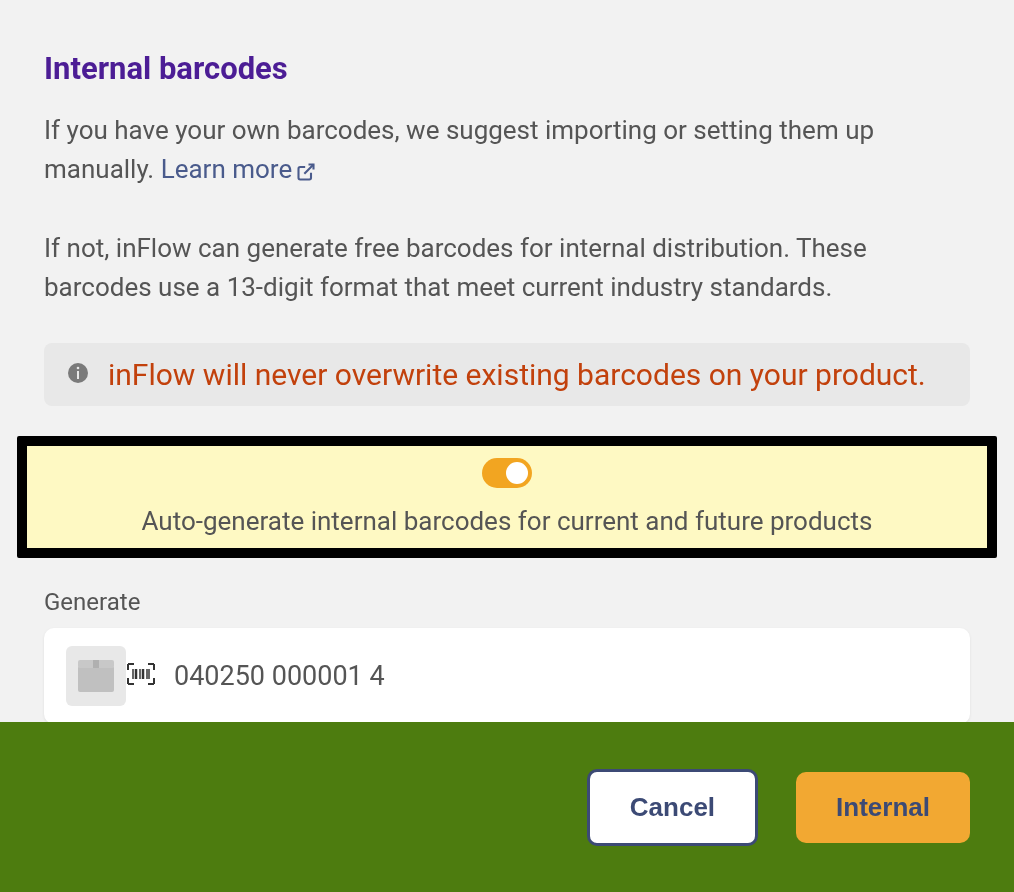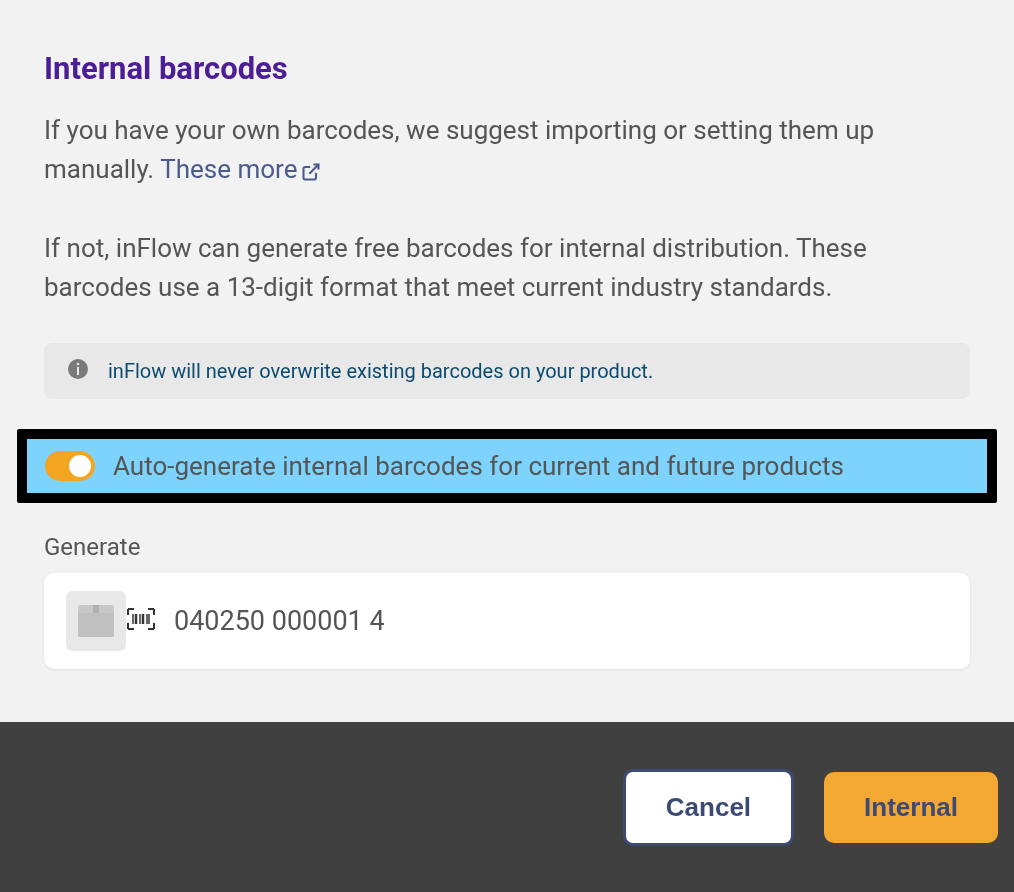--- a/index.html
+++ b/index.html
@@ -46,34 +46,35 @@
       padding: 14px 22px;
       display: flex;
       align-items: center;
       gap: 18px;
       margin-bottom: 30px;
     }
     .info-icon {
       flex-shrink: 0;
     }
     .info-text {
-      font-size: 20px;
-      color: #0c4a6e;
+      font-size: 30px;
+      color: #c2410c;
     }
     .highlight-box {
       border: 10px solid #000000;
       border-radius: 2px;
-      background: #7dd3fc;
+      background: #fef9c3;
       padding: 12px 18px;
       display: flex;
       align-items: center;
       gap: 18px;
       margin-left: -27px;
       margin-right: -27px;
       margin-bottom: 30px;
+      flex-direction: column;
     }
     .toggle-switch {
       width: 50px;
       height: 30px;
       background: #f2a521;
       border-radius: 15px;
       position: relative;
       cursor: pointer;
       flex-shrink: 0;
     }
@@ -116,27 +117,27 @@
     .barcode-row {
       display: flex;
       align-items: center;
       gap: 18px;
     }
     .barcode-number {
       font-size: 27px;
       color: #555555;
     }
     .footer-area {
-      background: #404040;
+      background: #4d7c0f;
       height: 170px;
       display: flex;
       justify-content: flex-end;
       align-items: center;
-      padding-right: 16px;
-      gap: 30px;
+      padding-right: 44px;
+      gap: 38px;
     }
     .btn {
       font-size: 26px;
       font-weight: 700;
       padding: 20px 40px;
       border-radius: 10px;
       cursor: pointer;
       border: none;
     }
     .btn-cancel {
@@ -149,21 +150,21 @@
       color: #3c4a75;
     }
   </style>
 </head>
 <body>
 
 <div class="content-area">
   <h2 class="section-title">Internal barcodes</h2>
 
   <p class="description-text">
-    <span>If you have your own barcodes, we suggest importing or setting them up manually. </span><a class="learn-more-link"><span>These more</span><span class="external-icon"><svg width="20" height="20" viewBox="0 0 24 24" fill="none" stroke="#4a5b8c" stroke-width="2.5">
+    <span>If you have your own barcodes, we suggest importing or setting them up manually. </span><a class="learn-more-link"><span>Learn more</span><span class="external-icon"><svg width="20" height="20" viewBox="0 0 24 24" fill="none" stroke="#4a5b8c" stroke-width="2.5">
             <path d="M18 13v6a2 2 0 0 1-2 2H5a2 2 0 0 1-2-2V8a2 2 0 0 1 2-2h6"></path>
             <polyline points="15 3 21 3 21 9"></polyline>
             <line x1="10" y1="14" x2="21" y2="3"></line>
           </svg></span></a>
   </p>
 
   <p class="description-text">If not, inFlow can generate free barcodes for internal distribution. These barcodes use a 13-digit format that meet current industry standards.</p>
 
   <div class="info-box">
     <span class="info-icon">

